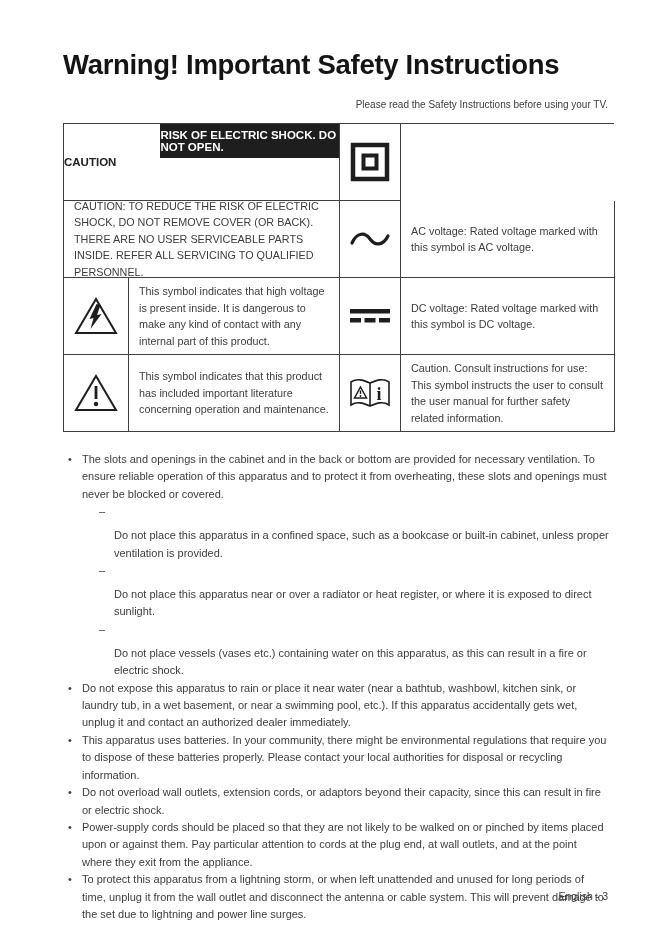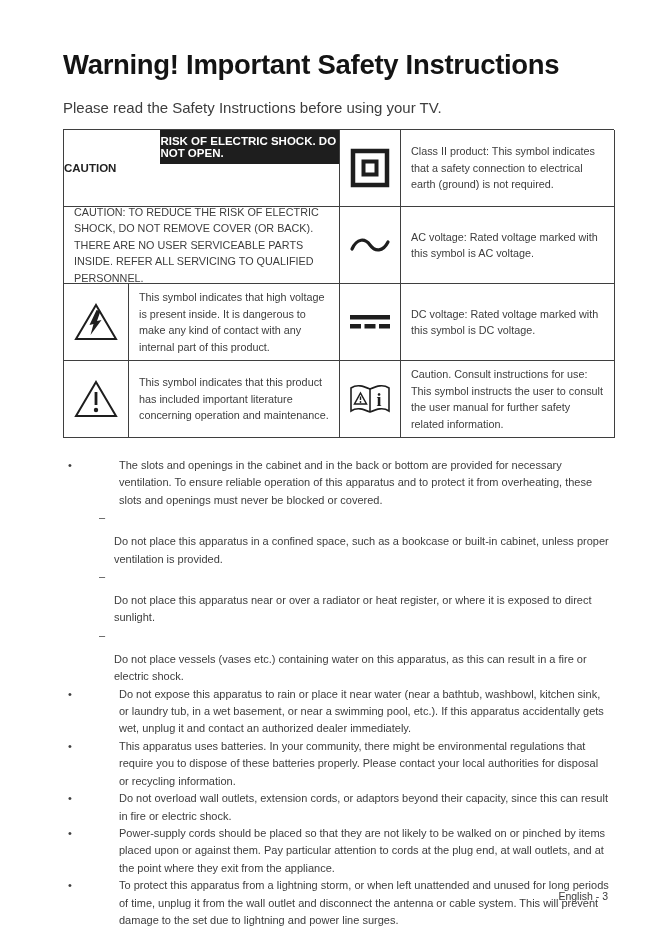--- a/index.html
+++ b/index.html
@@ -15,22 +15,23 @@
   .content { padding: 49px 57px 0 63px; }
 
   .title {
     font-size: 27.5px;
     font-weight: bold;
     color: #141414;
     letter-spacing: -0.3px;
   }
   .subtitle {
     margin-top: 18px;
-    font-size: 15px;
+    font-size: 10px;
     color: #3d3d3d;
+    text-align: right;
   }
 
   
   .safety-table {
     margin-top: 13px;
     display: grid;
     grid-template-columns: 65px 211px 61px 214px;
     grid-auto-rows: 77px;
     border-top: 1px solid #3f3f3f;
     border-left: 1px solid #3f3f3f;
@@ -82,21 +83,21 @@
   .bullets {
     margin-top: 19px;
     font-size: 11px;
     line-height: 17.4px;
     color: #3d3d3d;
     padding-left: 5px;
     width: 546px;
   }
   .b-item { display: flex; }
   .b-marker { width: 14px; flex: none; }
-  .b-text { flex: 1; margin-left: 37px; }
+  .b-text { flex: 1; }
   .sub-item { display: flex; margin-left: 31px; }
   .s-marker { width: 15px; flex: none; }
   .s-text { flex: 1; margin-top: 24px; }
 
   .footer {
     position: absolute;
     right: 57px;
     bottom: 42px;
     font-size: 10.5px;
     color: #3a3a3a;
@@ -118,23 +119,20 @@
         <div class="caution-head">CAUTION</div>
         <div class="risk-banner">RISK OF ELECTRIC SHOCK. DO NOT OPEN.</div>
       </div>
       <div class="cell sym">
         <span>
           <svg width="40" height="40" viewBox="0 0 40 40">
             <rect x="3" y="3" width="34" height="34" fill="none" stroke="#1e1e1e" stroke-width="4.5"></rect>
             <rect x="13.5" y="13.5" width="13" height="13" fill="none" stroke="#1e1e1e" stroke-width="4"></rect>
           </svg>
         </span>
-      </div>
-      <div class="cell txt">
-        <span class="t">Class II product: This symbol indicates that a safety connection to electrical earth (ground) is not required.</span>
       </div>
 
       <div class="cell span2 txt">
         <span class="t">CAUTION: TO REDUCE THE RISK OF ELECTRIC SHOCK, DO NOT REMOVE COVER (OR BACK). THERE ARE NO USER SERVICEABLE PARTS INSIDE. REFER ALL SERVICING TO QUALIFIED PERSONNEL.</span>
       </div>
       <div class="cell sym">
         <span>
           <svg width="42" height="20" viewBox="0 0 42 20">
             <path d="M3 14 C 8 3, 16 3, 21 10 C 26 17, 34 17, 39 7" fill="none" stroke="#1e1e1e" stroke-width="3.2" stroke-linecap="round"></path>
           </svg>

